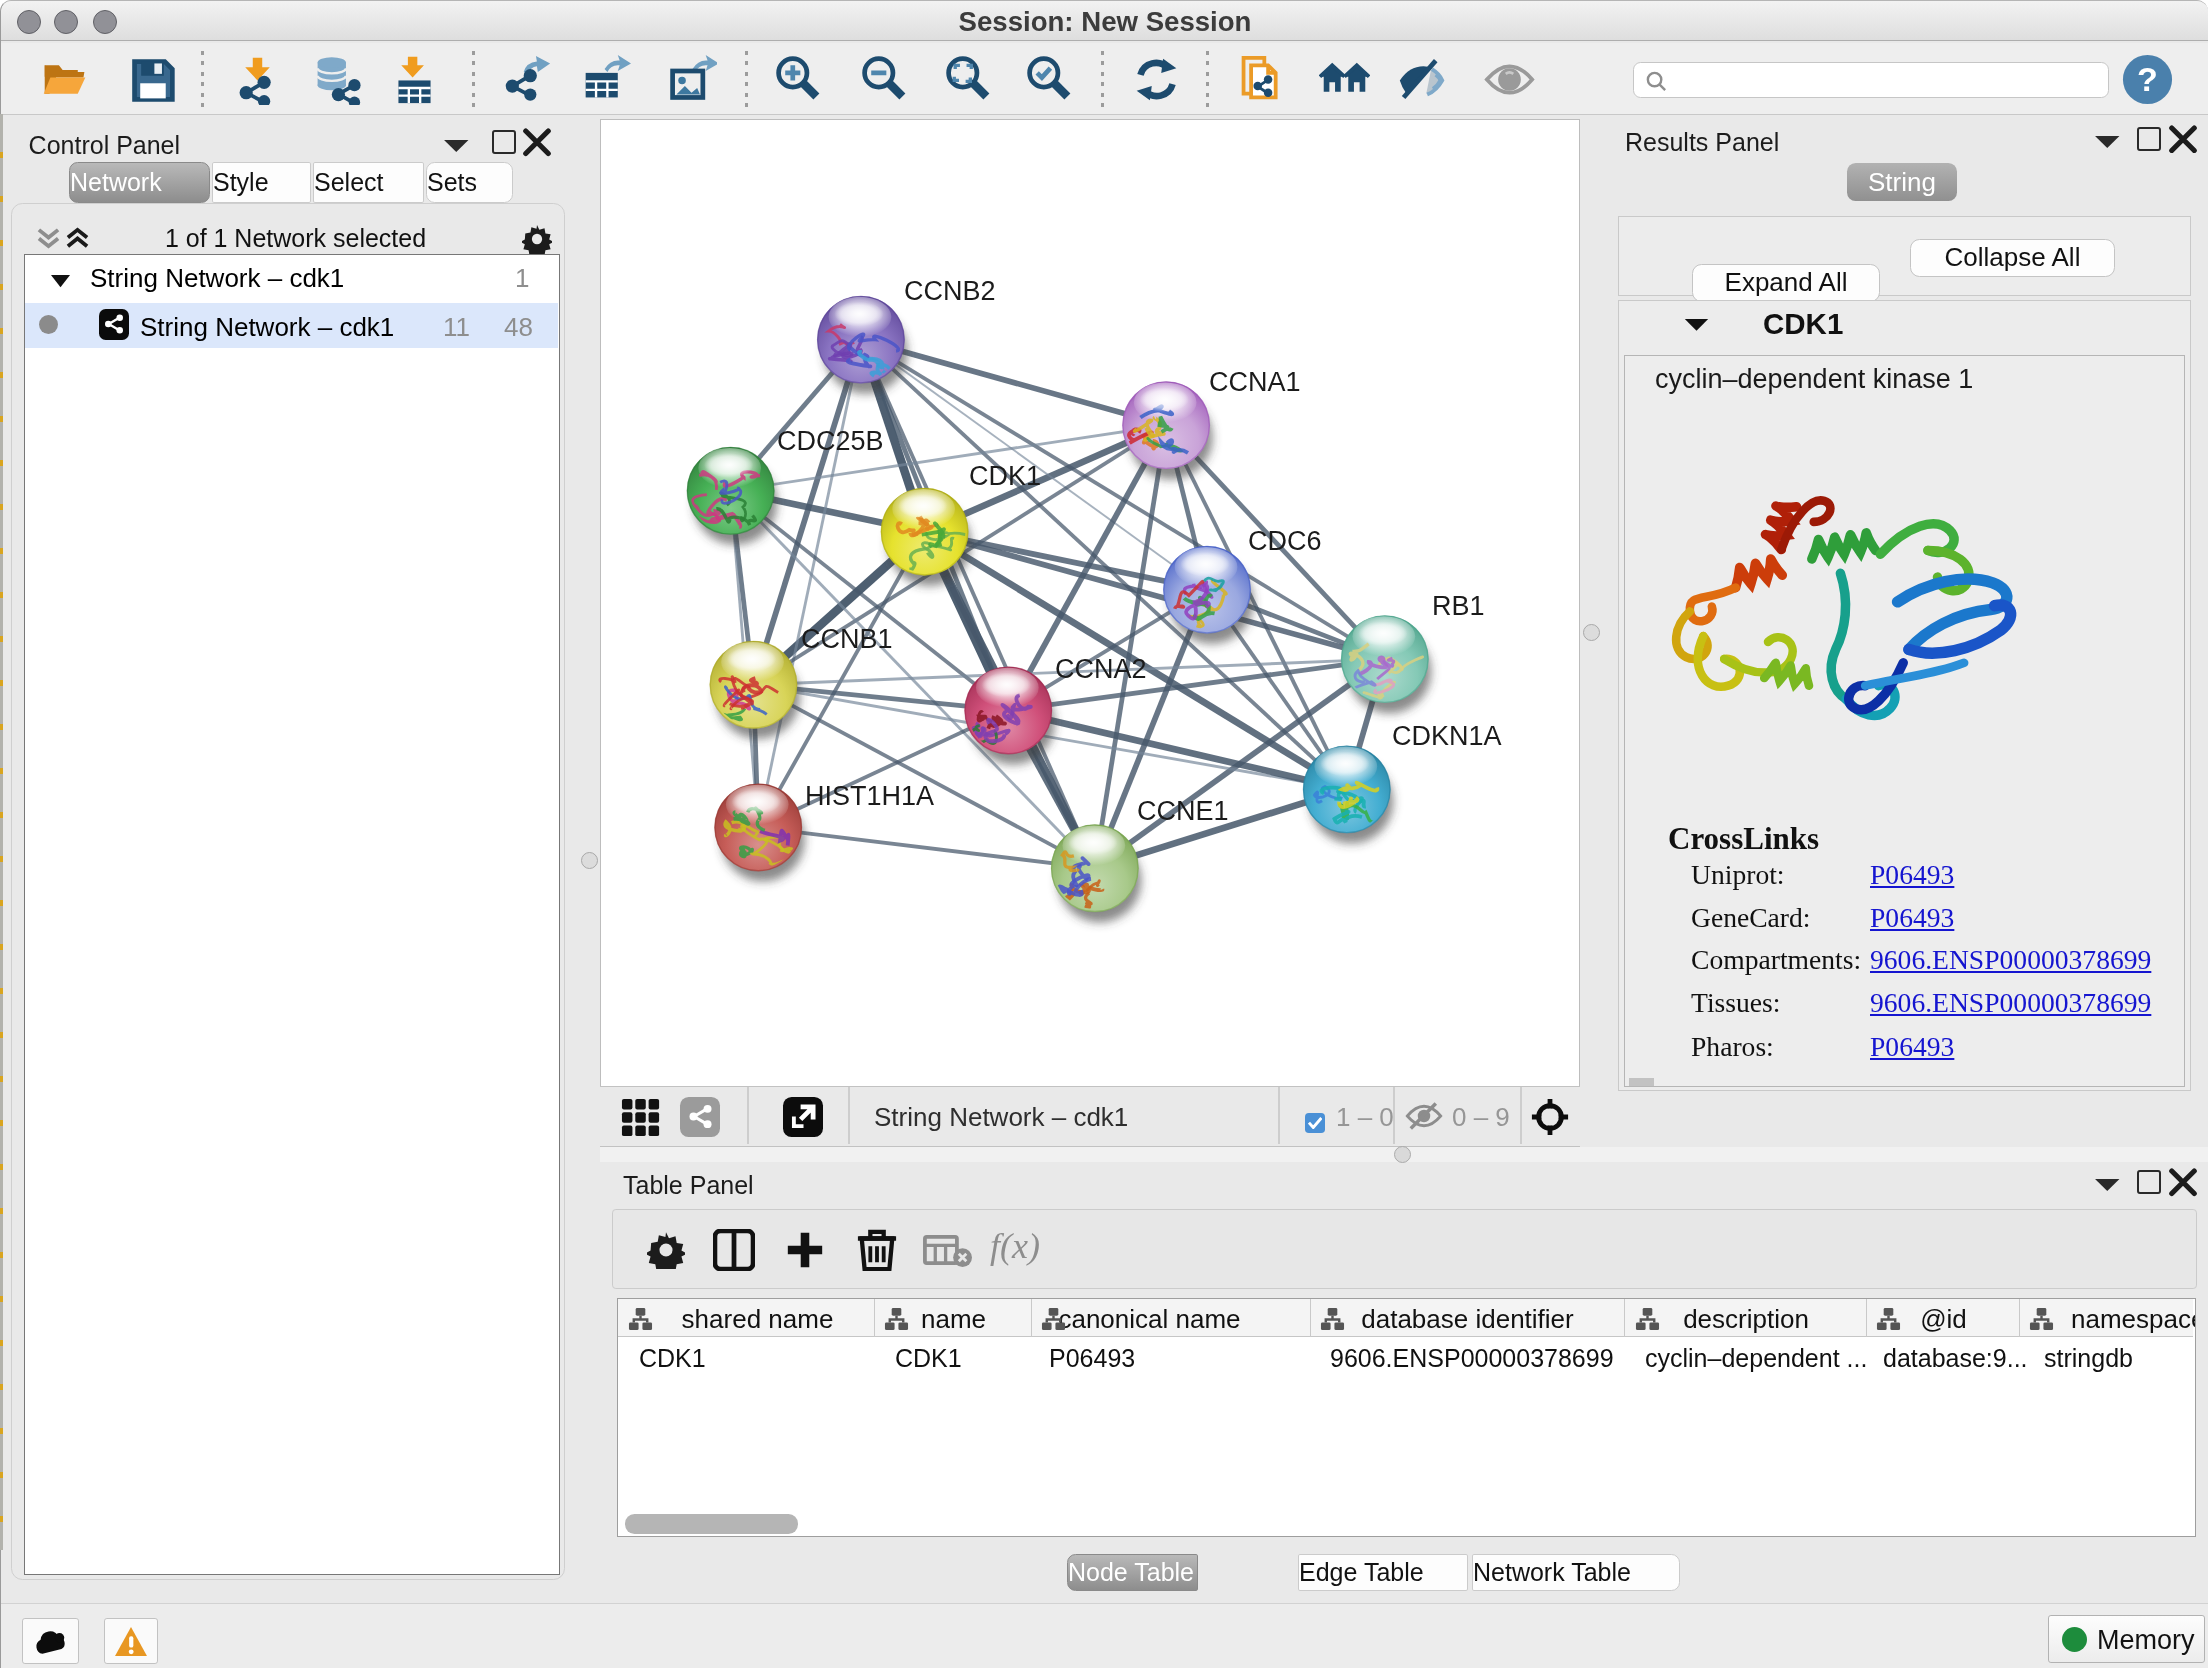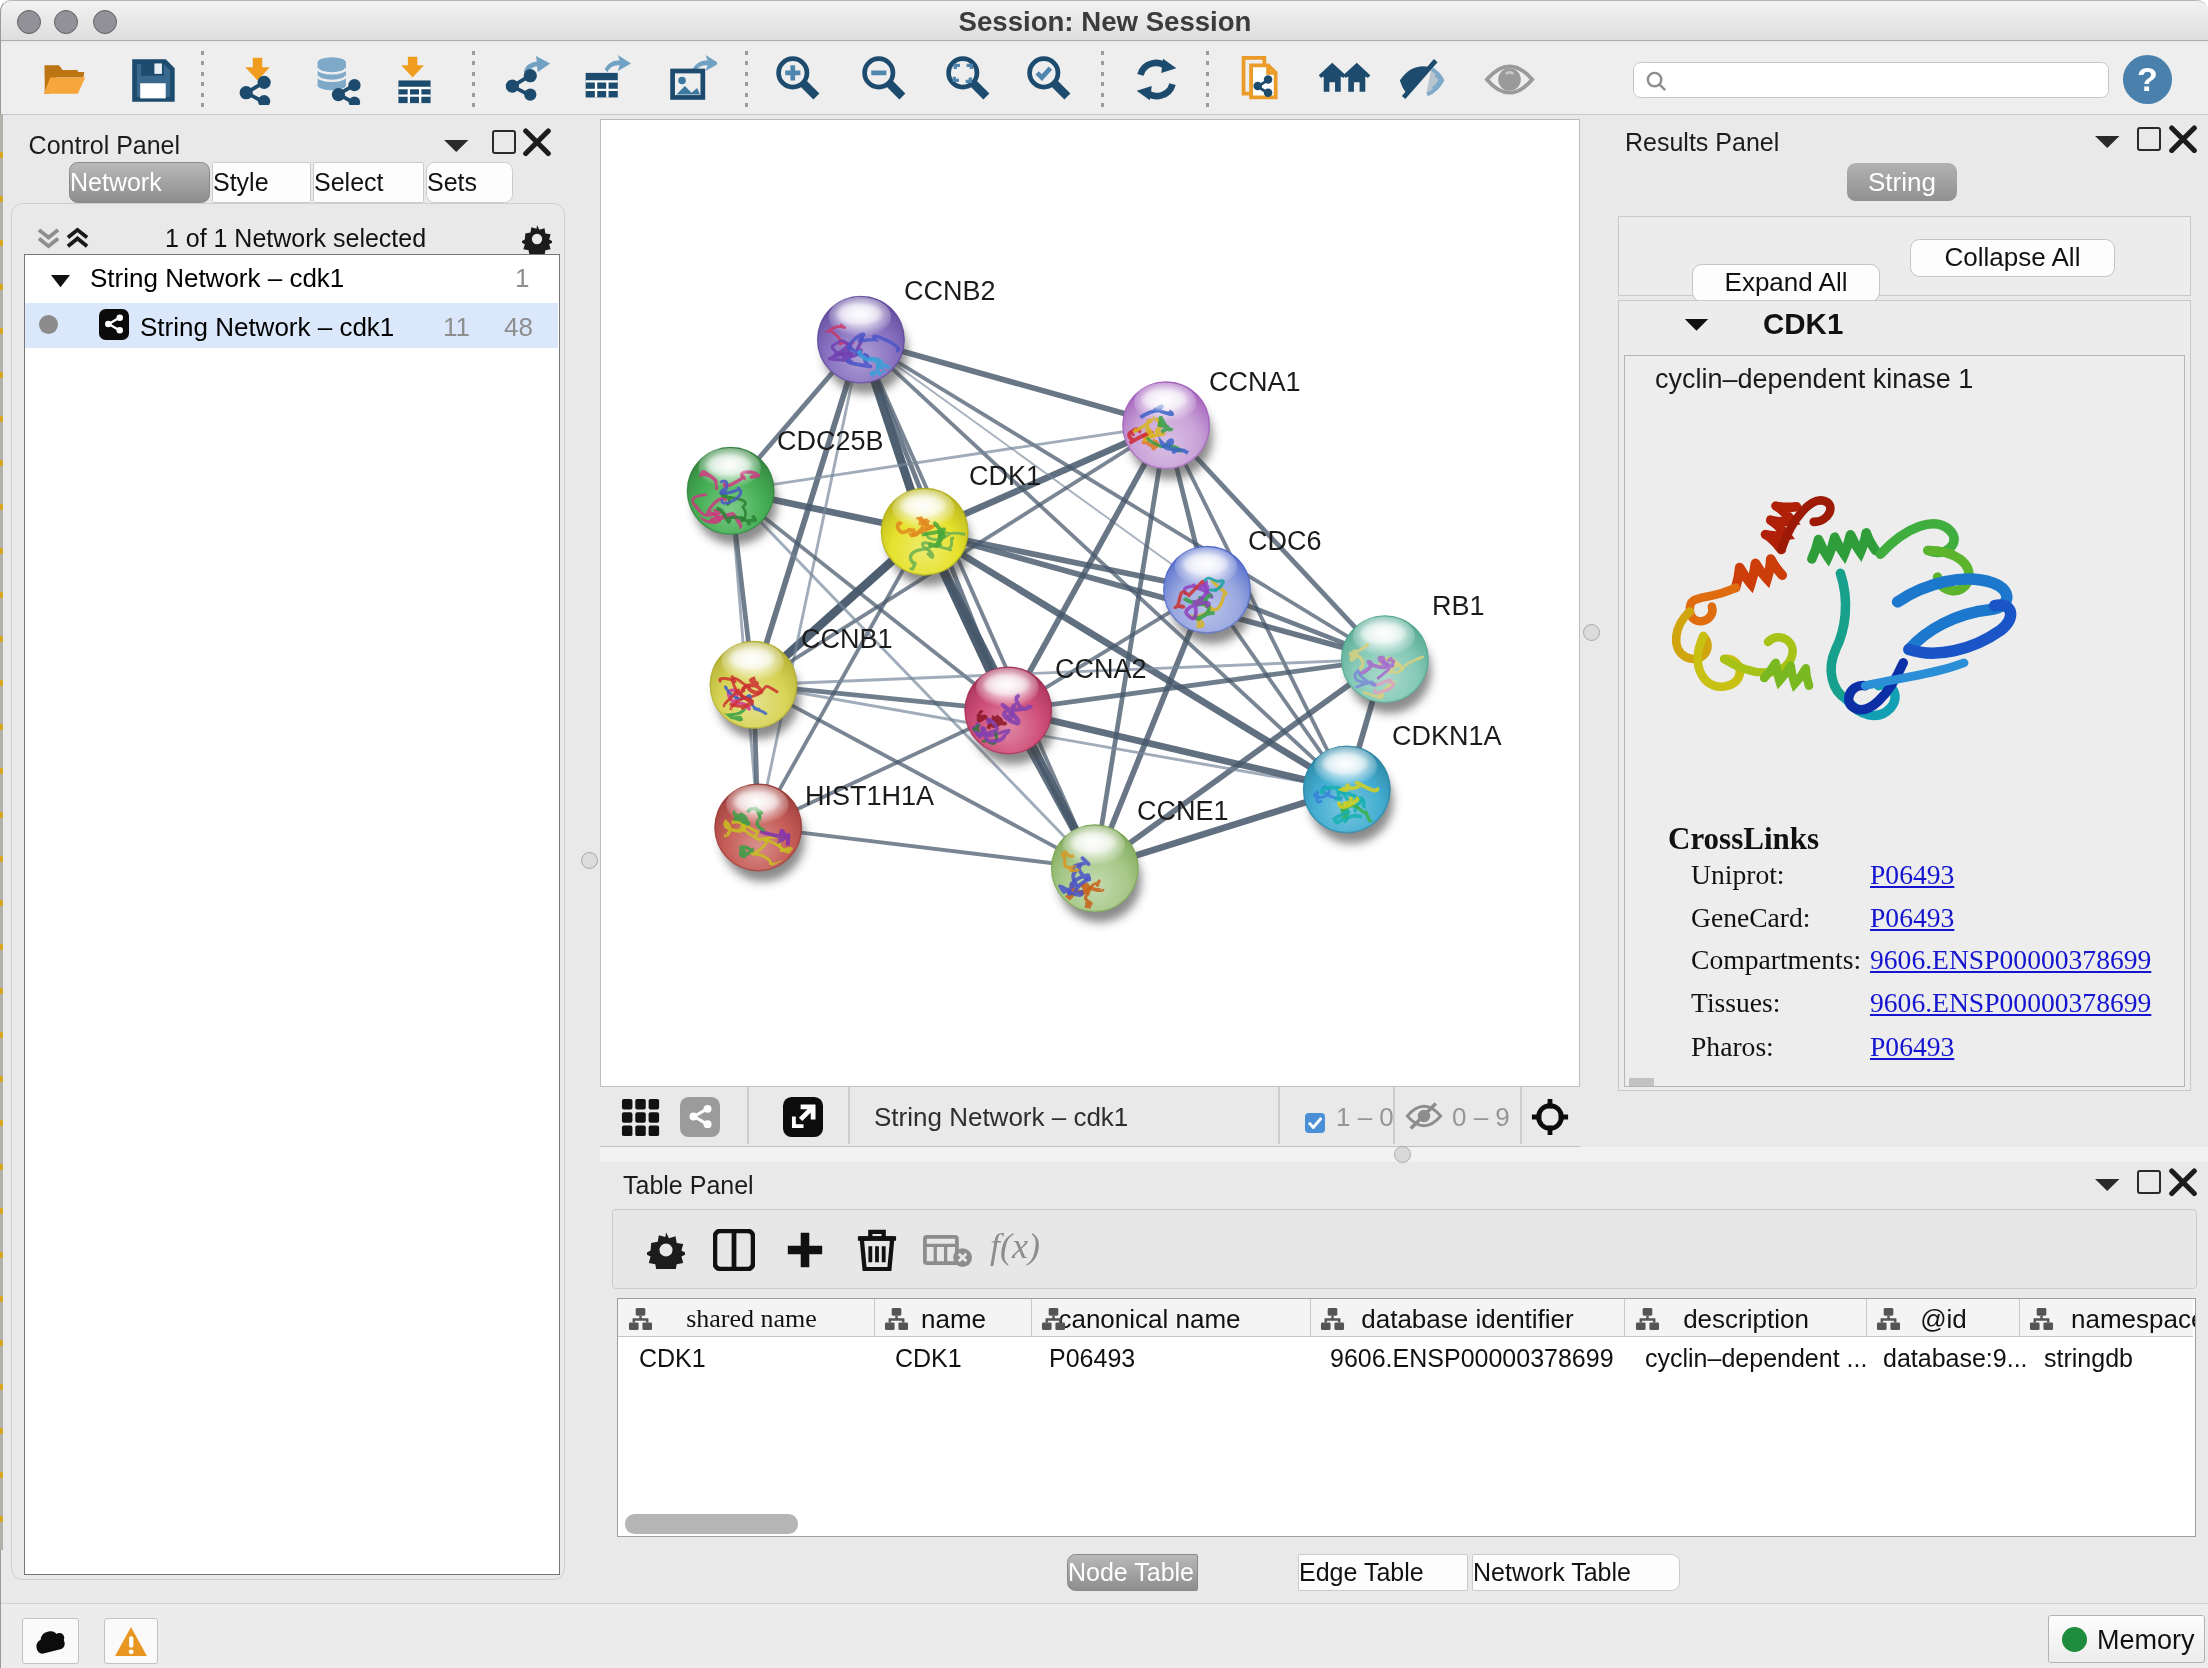--- a/index.html
+++ b/index.html
@@ -714,21 +714,21 @@
     </div>
     <div class="abs whitebox" style="left:616px;top:1181px;width:1579px;height:239px;border:1.9px solid #9e9e9e;">
       <div class="abs" style="left:0;top:0;width:1575px;height:38px;background:#f4f4f4;border-bottom:1.9px solid #c6c6c6;"></div>
       <div class="hdrcell" style="left:0;width:257px;"></div>
       <div class="hdrcell" style="left:257px;width:157px;"></div>
       <div class="hdrcell" style="left:414px;width:279px;"></div>
       <div class="hdrcell" style="left:692px;width:315px;"></div>
       <div class="hdrcell" style="left:1007px;width:242px;"></div>
       <div class="hdrcell" style="left:1249px;width:153px;"></div>
       <div class="hdrcell" style="left:1402px;width:173px;border-right:none;"></div>
-      <div class="htxt" style="left:5px;width:257px;font-family:Liberation Serif, serif;">shared name</div>
+      <div class="htxt" style="left:11px;width:257px;">shared name</div>
       <div class="htxt" style="left:257px;width:157px;">name</div>
       <div class="htxt" style="left:392px;width:279px;">canonical name</div>
       <div class="htxt" style="left:692px;width:315px;">database identifier</div>
       <div class="htxt" style="left:1007px;width:242px;">description</div>
       <div class="htxt" style="left:1249px;width:153px;">@id</div>
       <div class="htxt" style="left:1453px;width:124px;text-align:left;overflow:hidden;white-space:nowrap;">namespace</div>
       <svg class="hico" style="left:9.5px" viewBox="0 0 26 26">
           <rect x="8" y="1" width="10" height="8" rx="1.5"></rect>
           <rect x="1" y="16" width="10" height="8" rx="1.5"></rect>
           <rect x="15" y="16" width="10" height="8" rx="1.5"></rect>

